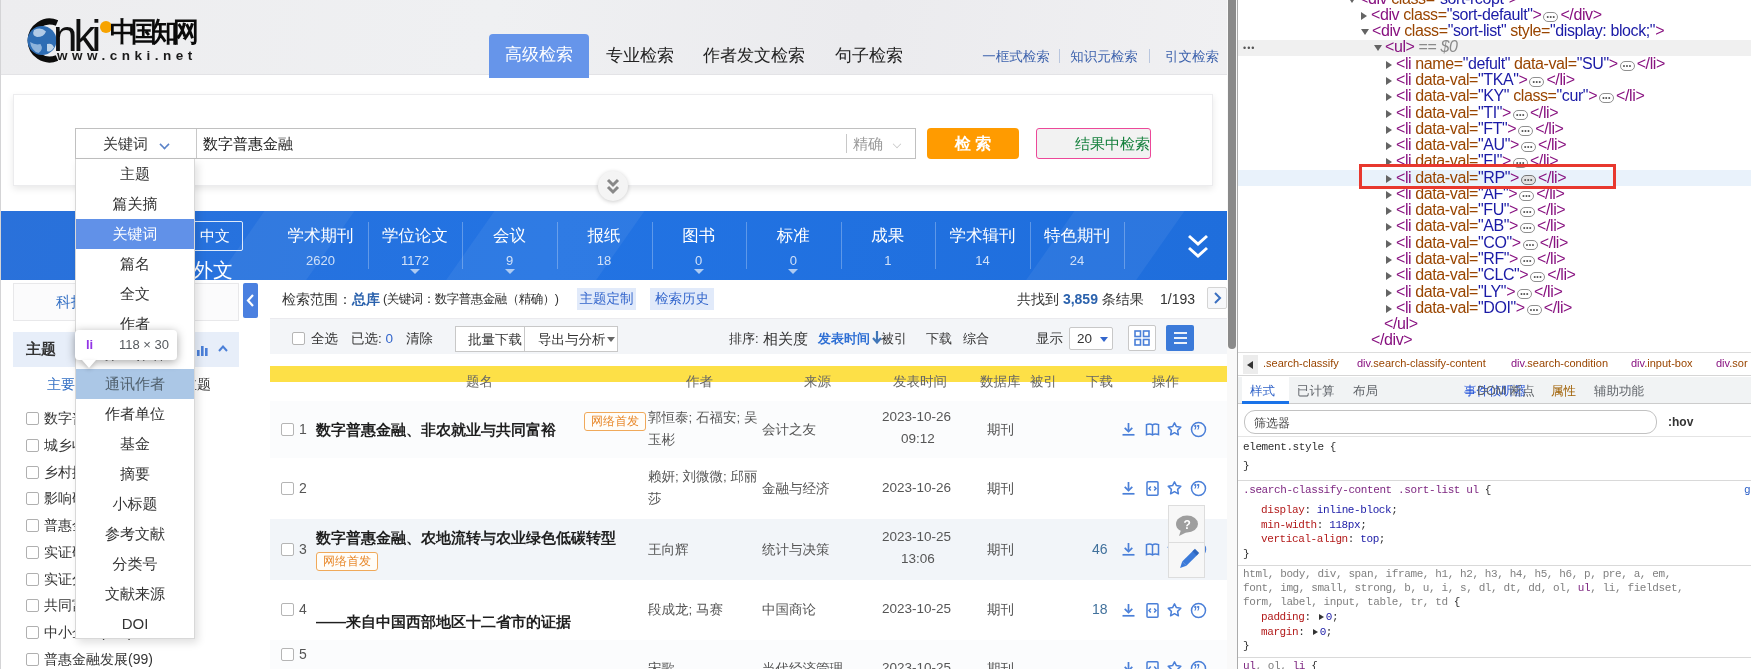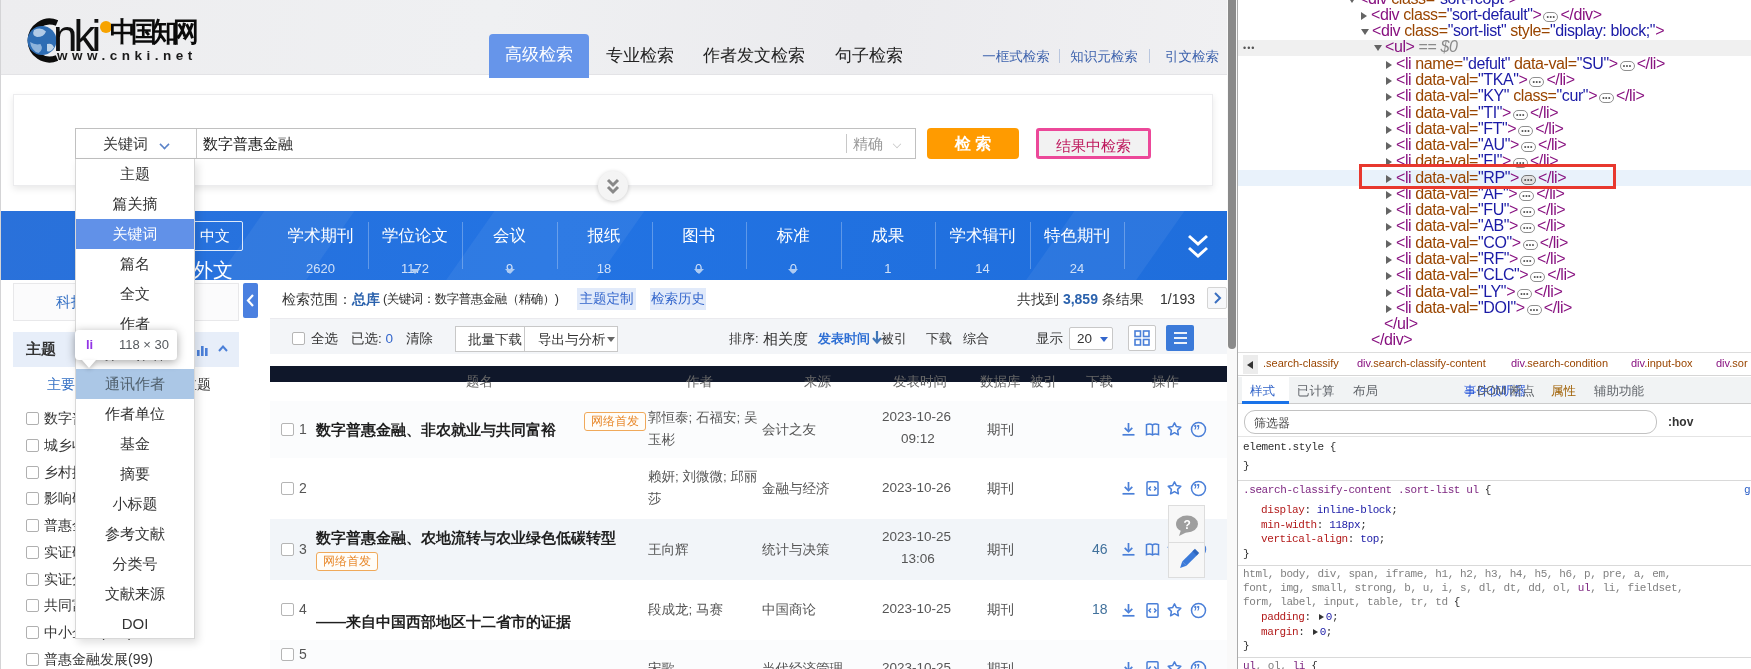--- a/index.html
+++ b/index.html
@@ -16,48 +16,48 @@
 .panel{left:13px;top:94px;width:1200px;height:92px;background:#fff;border:1px solid #ececee;box-shadow:0 3px 7px rgba(0,0,0,.09)}
 .sbox{left:75px;top:128px;width:841px;height:31px;background:#fff;border:1px solid #c0c0c0}
 .sbox .sep1{position:absolute;left:120px;top:0;bottom:0;width:1px;background:#c8c8c8}
 .sbox .sep2{position:absolute;left:770px;top:5px;bottom:5px;width:1px;background:#c8c8c8}
 .kwtxt{left:103px;top:135px;font-size:15px;color:#333}
 .kwarr{left:160px;top:140px;width:9px;height:9px;border-right:2px solid #5a82c8;border-bottom:2px solid #5a82c8;transform:rotate(45deg) scale(.8)}
 .qtext{left:203px;top:135px;font-size:15px;color:#1a1a1a}
 .jq{left:853px;top:135px;font-size:15px;color:#9a9a9a}
 .jqa{left:893px;top:140px;width:8px;height:8px;border-right:1.5px solid #c4c4c4;border-bottom:1.5px solid #c4c4c4;transform:rotate(45deg) scale(.75)}
 .gobtn{left:927px;top:128px;width:92px;height:31px;background:#ff9b00;border-radius:4px;color:#fff;font-size:16px;font-weight:bold;text-align:center;line-height:31px}
-.rebtn{left:1036px;top:128px;width:115px;height:31px;background:#f2f2f2;border:3px solid #ec4899;border-radius:3px;color:#be185d;font-size:15px;text-align:center;line-height:29px}
+.rebtn{left:1036px;top:128px;width:115px;height:31px;background:#f2f2f2;border:1px solid #ec4899;border-radius:3px;color:#15803d;font-size:15px;text-align:right;line-height:29px}
 .expand{left:598px;top:171px;width:30px;height:30px;background:#f4f4f4;border-radius:50%;box-shadow:0 1px 4px rgba(0,0,0,.2)}
 
 .nav{left:0;top:211px;width:1227px;height:69px;background:linear-gradient(100deg,#2a71da,#2273e3 45%,#1f6edc);overflow:hidden}
 .nav .streak{position:absolute;background:rgba(255,255,255,.06);transform:skewX(-35deg)}
 .zwbox{position:absolute;left:187px;top:10px;width:56px;height:30px;border:1px solid rgba(255,255,255,.85);border-radius:2px;color:#fff;font-size:15px;text-align:center;line-height:28px}
 .wwtxt{position:absolute;left:193px;top:46px;color:#fff;font-size:20px}
 .ntab{position:absolute;top:0;width:95px;height:69px;text-align:center;color:#fff}
 .ntab .nm{font-size:16.5px;margin-top:14px}
-.ntab .ct{font-size:13px;color:#cfe0f8;margin-top:14px}
+.ntab .ct{font-size:13px;color:#cfe0f8;margin-top:6px}
 .ndiv{position:absolute;top:11px;height:47px;width:1px;background:rgba(255,255,255,.28)}
 .ntri{position:absolute;width:0;height:0;border-left:5px solid transparent;border-right:5px solid transparent;border-top:5px solid #aecbf2;top:58px}
 
 .kbar{left:13px;top:283px;width:226px;height:38px;background:#fbfbfc;border:1px solid #e8e8ea;font-size:15px}
 .collapse{left:243px;top:283px;width:15px;height:35px;background:#4a80e0;border-radius:2px}
 .themehd{left:13px;top:332px;width:226px;height:35px;background:#e7eef9}
 .mainlnk{left:47px;top:376px;font-size:14px;color:#3470c4}
 .sublnk{left:155px;top:376px;font-size:14px;color:#333}
 .cbrow{left:26px;width:220px;height:20px}
 .cbx{position:absolute;left:0;top:3px;width:13px;height:13px;border:1px solid #b0b0b0;border-radius:2px;background:#fff}
 .cbl{position:absolute;left:18px;top:1px;font-size:14px;color:#333;white-space:nowrap}
 
 .infotx{top:291px;font-size:14px;color:#333}
 .chip{top:288px;height:22px;background:#e1eafa;color:#36c;font-size:13.5px;text-align:center;line-height:22px}
 .pgbtn{left:1207px;top:287px;width:20px;height:22px;background:#f7f8fa;border:1px solid #d4d4d4;border-radius:2px}
 .toolbar{left:270px;top:318px;width:957px;height:36px;background:#f3f5f8;border-top:1px solid #eaeaee}
 .tbt{position:absolute;top:11px;font-size:13.5px;color:#333;white-space:nowrap}
-.thead{left:270px;top:366px;width:957px;height:16px;background:#0f172a}
+.thead{left:270px;top:366px;width:957px;height:16px;background:#fde047}
 .thead span{position:absolute;top:7px;font-size:13.5px;color:#666}
 .row{left:270px;width:957px}
 .rtitle{position:absolute;font-size:15px;font-weight:bold;color:#1f1f1f;white-space:nowrap}
 .rtxt{position:absolute;font-size:13.5px;color:#555;white-space:nowrap}
 .rnum{position:absolute;font-size:14px;color:#41719c}
 .badge{position:absolute;font-size:12px;color:#e8882a;border:1px solid #f0a95a;border-radius:3px;padding:0px 6px;line-height:17px;background:#fffdf9}
 .icon{position:absolute;width:17px;height:17px}
 
 .dd{left:75px;top:159px;width:120px;height:480px;background:#fff;border:1px solid #d8d8d8;border-top:none;box-shadow:3px 4px 8px rgba(0,0,0,.12)}
 .dd .it{position:absolute;left:0;width:118px;height:30px;text-align:center;line-height:30px;font-size:15px;color:#333}
@@ -243,21 +243,21 @@
     <div class="cbx"></div>
     <div class="cbl">中小企业(100)</div>
   </div>
 <div class="ab cbrow" style="top:650px">
     <div class="cbx"></div>
     <div class="cbl">普惠金融发展(99)</div>
   </div>
 <div class="ab infotx" style="left:282px">检索范围：<b style="color:#2b62ad">总库</b></div>
 <div class="ab infotx" style="left:383px;font-size:12.5px;letter-spacing:-0.5px">(关键词：数字普惠金融（精确）)</div>
 <div class="ab chip" style="left:577px;width:59px">主题定制</div>
-<div class="ab chip" style="left:650px;width:56px">检索历史</div>
+<div class="ab chip" style="left:650px;width:64px">检索历史</div>
 <div class="ab infotx" style="left:1017px">共找到&nbsp;<b style="color:#2b62ad">3,859</b>&nbsp;条结果</div>
 <div class="ab infotx" style="left:1160px">1/193</div>
 <div class="ab pgbtn"><svg width="18" height="20" viewBox="0 0 18 20">
       <path d="M7 5 l5 5 l-5 5" fill="none" stroke="#3a6fc0" stroke-width="2"></path>
     </svg></div>
 <div class="ab toolbar">
 <div style="position:absolute;left:22px;top:13px;width:13px;height:13px;border:1px solid #b5b5b5;border-radius:2px;background:#fff"></div>
 <span class="tbt" style="left:41px">全选</span>
 <span class="tbt" style="left:81px">已选:&nbsp;<span style="color:#36c">0</span></span>
 <span class="tbt" style="left:136px">清除</span>

